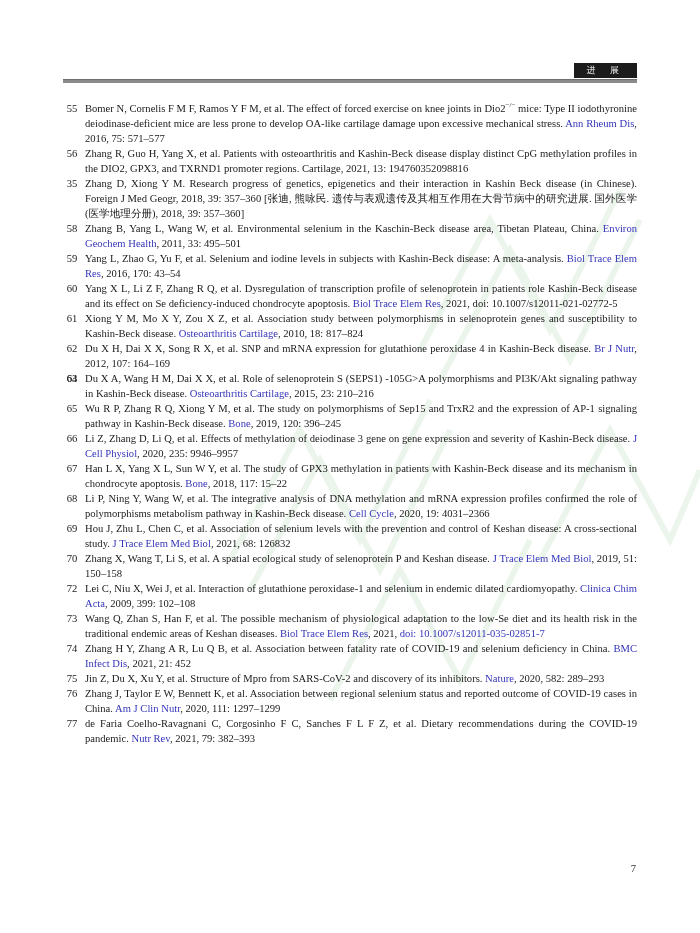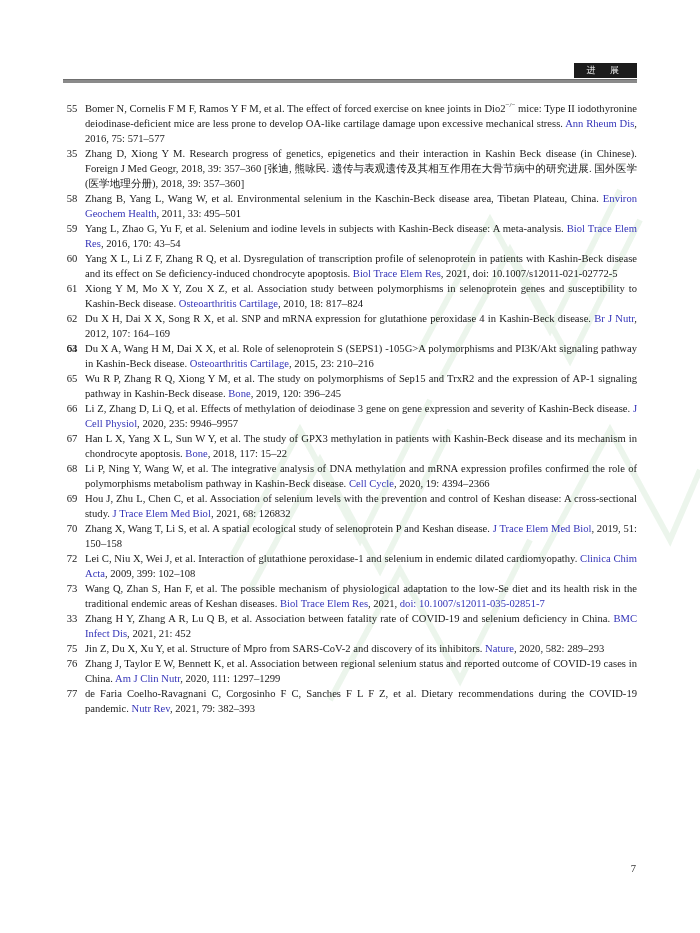--- a/index.html
+++ b/index.html
@@ -66,37 +66,38 @@
       <polyline points="330,700 400,570 460,680 530,540"></polyline>
       <polyline points="540,560 610,430 670,540 700,470"></polyline>
     </g>
   </svg>
 
   <div class="header-label">进 展</div>
   <div class="header-rule"></div>
 
   <div class="ref-list">
       <div class="ref"><span class="num">55</span><span>Bomer N, Cornelis F M F, Ramos Y F M, et al. The effect of forced exercise on knee joints in Dio2</span><sup>−/−</sup><span> mice: Type II iodothyronine deiodinase-deficient mice are less prone to develop OA-like cartilage damage upon excessive mechanical stress. </span><span class="jlink">Ann Rheum Dis</span><span>, 2016, 75: 571–577</span></div>
+      <div class="ref"><span class="num">56</span><span>Zhang R, Guo H, Yang X, et al. Patients with osteoarthritis and Kashin-Beck disease display distinct CpG methylation profiles in the DIO2, GPX3, and TXRND1 promoter regions. Cartilage, 2021, 13: 194760352098816</span></div>
       <div class="ref"><span class="num">35</span><span>Zhang D, Xiong Y M. Research progress of genetics, epigenetics and their interaction in Kashin Beck disease (in Chinese). Foreign J Med Geogr, 2018, 39: 357–360 [张迪, 熊咏民. 遗传与表观遗传及其相互作用在大骨节病中的研究进展. 国外医学(医学地理分册), 2018, 39: 357–360]</span></div>
       <div class="ref"><span class="num">58</span><span>Zhang B, Yang L, Wang W, et al. Environmental selenium in the Kaschin-Beck disease area, Tibetan Plateau, China. </span><span class="jlink">Environ Geochem Health</span><span>, 2011, 33: 495–501</span></div>
       <div class="ref"><span class="num">59</span><span>Yang L, Zhao G, Yu F, et al. Selenium and iodine levels in subjects with Kashin-Beck disease: A meta-analysis. </span><span class="jlink">Biol Trace Elem Res</span><span>, 2016, 170: 43–54</span></div>
-      <div class="ref"><span class="num">60</span><span>Yang X L, Li Z F, Zhang R Q, et al. Dysregulation of transcription profile of selenoprotein in patients with Kashin-Beck disease and its effect on Se deficiency-induced chondrocyte apoptosis. </span><span class="jlink">Biol Trace Elem Res</span><span>, 2021, doi: 10.1007/s12011-021-02772-5</span></div>
+      <div class="ref"><span class="num">60</span><span>Yang X L, Li Z F, Zhang R Q, et al. Dysregulation of transcription profile of selenoprotein in patients role Kashin-Beck disease and its effect on Se deficiency-induced chondrocyte apoptosis. </span><span class="jlink">Biol Trace Elem Res</span><span>, 2021, doi: 10.1007/s12011-021-02772-5</span></div>
       <div class="ref"><span class="num">61</span><span>Xiong Y M, Mo X Y, Zou X Z, et al. Association study between polymorphisms in selenoprotein genes and susceptibility to Kashin-Beck disease. </span><span class="jlink">Osteoarthritis Cartilage</span><span>, 2010, 18: 817–824</span></div>
       <div class="ref"><span class="num">62</span><span>Du X H, Dai X X, Song R X, et al. SNP and mRNA expression for glutathione peroxidase 4 in Kashin-Beck disease. </span><span class="jlink">Br J Nutr</span><span>, 2012, 107: 164–169</span></div>
       <div class="ref"><span class="num">63</span></div>
       <div class="ref"><span class="num">64</span><span>Du X A, Wang H M, Dai X X, et al. Role of selenoprotein S (SEPS1) -105G&gt;A polymorphisms and PI3K/Akt signaling pathway in Kashin-Beck disease. </span><span class="jlink">Osteoarthritis Cartilage</span><span>, 2015, 23: 210–216</span></div>
       <div class="ref"><span class="num">65</span><span>Wu R P, Zhang R Q, Xiong Y M, et al. The study on polymorphisms of Sep15 and TrxR2 and the expression of AP-1 signaling pathway in Kashin-Beck disease. </span><span class="jlink">Bone</span><span>, 2019, 120: 396–245</span></div>
       <div class="ref"><span class="num">66</span><span>Li Z, Zhang D, Li Q, et al. Effects of methylation of deiodinase 3 gene on gene expression and severity of Kashin-Beck disease. </span><span class="jlink">J Cell Physiol</span><span>, 2020, 235: 9946–9957</span></div>
       <div class="ref"><span class="num">67</span><span>Han L X, Yang X L, Sun W Y, et al. The study of GPX3 methylation in patients with Kashin-Beck disease and its mechanism in chondrocyte apoptosis. </span><span class="jlink">Bone</span><span>, 2018, 117: 15–22</span></div>
-      <div class="ref"><span class="num">68</span><span>Li P, Ning Y, Wang W, et al. The integrative analysis of DNA methylation and mRNA expression profiles confirmed the role of polymorphisms metabolism pathway in Kashin-Beck disease. </span><span class="jlink">Cell Cycle</span><span>, 2020, 19: 4394–2366</span></div>
+      <div class="ref"><span class="num">68</span><span>Li P, Ning Y, Wang W, et al. The integrative analysis of DNA methylation and mRNA expression profiles confirmed the role of polymorphisms metabolism pathway in Kashin-Beck disease. </span><span class="jlink">Cell Cycle</span><span>, 2020, 19: 4031–2366</span></div>
       <div class="ref"><span class="num">69</span><span>Hou J, Zhu L, Chen C, et al. Association of selenium levels with the prevention and control of Keshan disease: A cross-sectional study. </span><span class="jlink">J Trace Elem Med Biol</span><span>, 2021, 68: 126832</span></div>
       <div class="ref"><span class="num">70</span><span>Zhang X, Wang T, Li S, et al. A spatial ecological study of selenoprotein P and Keshan disease. </span><span class="jlink">J Trace Elem Med Biol</span><span>, 2019, 51: 150–158</span></div>
       <div class="ref"><span class="num">72</span><span>Lei C, Niu X, Wei J, et al. Interaction of glutathione peroxidase-1 and selenium in endemic dilated cardiomyopathy. </span><span class="jlink">Clinica Chim Acta</span><span>, 2009, 399: 102–108</span></div>
       <div class="ref"><span class="num">73</span><span>Wang Q, Zhan S, Han F, et al. The possible mechanism of physiological adaptation to the low-Se diet and its health risk in the traditional endemic areas of Keshan diseases. </span><span class="jlink">Biol Trace Elem Res</span><span>, 2021, </span><span class="jlink">doi: 10.1007/s12011-035-02851-7</span></div>
-      <div class="ref"><span class="num">33</span><span>Zhang H Y, Zhang A R, Lu Q B, et al. Association between fatality rate of COVID-19 and selenium deficiency in China. </span><span class="jlink">BMC Infect Dis</span><span>, 2021, 21: 452</span></div>
+      <div class="ref"><span class="num">74</span><span>Zhang H Y, Zhang A R, Lu Q B, et al. Association between fatality rate of COVID-19 and selenium deficiency in China. </span><span class="jlink">BMC Infect Dis</span><span>, 2021, 21: 452</span></div>
       <div class="ref"><span class="num">75</span><span>Jin Z, Du X, Xu Y, et al. Structure of Mpro from SARS-CoV-2 and discovery of its inhibitors. </span><span class="jlink">Nature</span><span>, 2020, 582: 289–293</span></div>
       <div class="ref"><span class="num">76</span><span>Zhang J, Taylor E W, Bennett K, et al. Association between regional selenium status and reported outcome of COVID-19 cases in China. </span><span class="jlink">Am J Clin Nutr</span><span>, 2020, 111: 1297–1299</span></div>
       <div class="ref"><span class="num">77</span><span>de Faria Coelho-Ravagnani C, Corgosinho F C, Sanches F L F Z, et al. Dietary recommendations during the COVID-19 pandemic. </span><span class="jlink">Nutr Rev</span><span>, 2021, 79: 382–393</span></div>
     </div>
 
   <div class="page-number">7</div>
 
 </div>
 
 </body></html>

